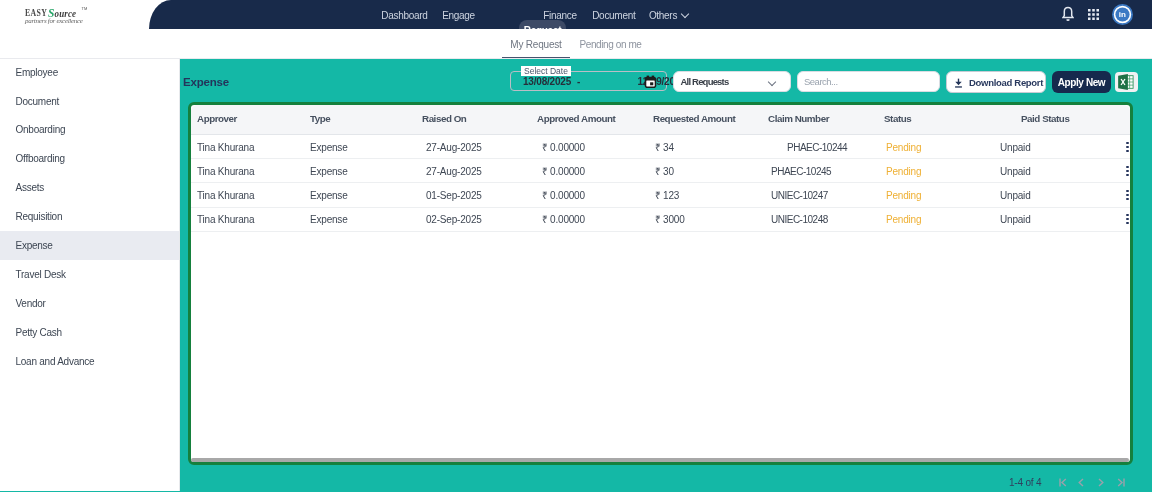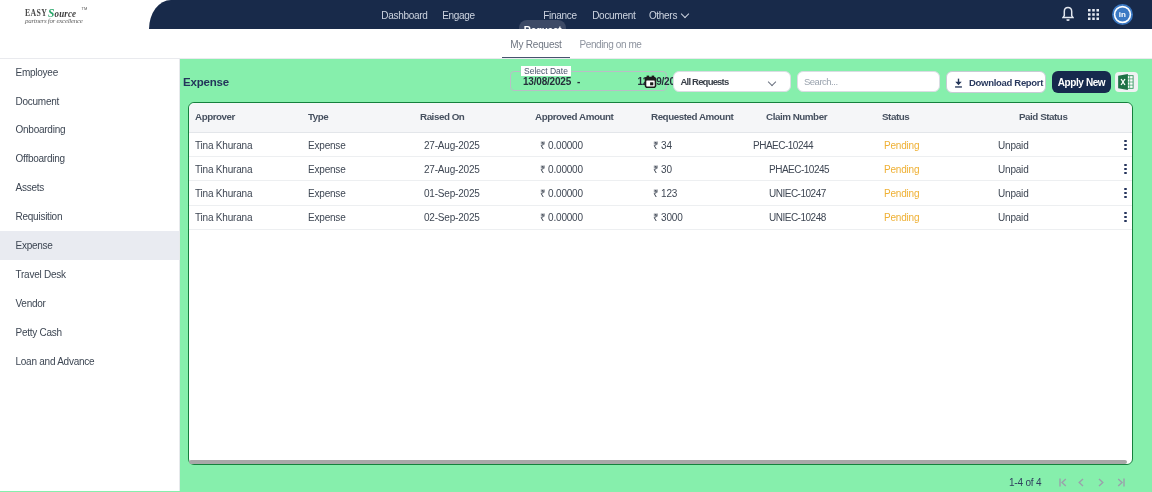--- a/index.html
+++ b/index.html
@@ -1,17 +1,17 @@
 <!DOCTYPE html>
 <html><head>
 <meta charset="utf-8">
 <style>
 * { margin:0; padding:0; box-sizing:border-box; }
 html,body { width:1152px; height:492px; background:#fff; font-family:"Liberation Sans",sans-serif; overflow:hidden; }
-#page { position:relative; width:1152px; height:492px; background:#86efac; }
+#page { position:relative; width:1152px; height:492px; background:#14b8a6; }
 
 
 #hdr { position:absolute; left:0; top:0; width:1152px; height:29px; background:#fff; }
 #navy { position:absolute; left:149px; top:0; right:0; height:29px; background:#182a4a; border-top-left-radius:22px 29px; }
 .navitem { position:absolute; top:50%; transform:translate(-50%,-50%); color:#cdd4e0; font-size:10px; letter-spacing:-0.3px; white-space:nowrap;text-align:center; }
 #reqbox { position:absolute; left:485px; top:20px; width:47px; height:20px; background:#3d4a66; border-radius:8px;margin-left:34px; }
 #reqbox span { position:absolute; left:50%; top:50%; transform:translate(-50%,-50%); color:#fff; font-weight:bold; font-size:10px; letter-spacing:-0.3px; }
 .chev { position:absolute; width:6px; height:6px; border-right:1.3px solid #cdd4e0; border-bottom:1.3px solid #cdd4e0; transform:rotate(45deg); }
 
 
@@ -47,21 +47,21 @@
 #selchev { position:absolute; left:95px; top:7px; width:6px; height:6px; border-right:1.4px solid #6b7280; border-bottom:1.4px solid #6b7280; transform:rotate(45deg); }
 #search { position:absolute; left:797px; top:71px; width:143px; height:20.5px; border:1px solid #d9dde3; border-radius:6px; background:#fff; }
 #search span { position:absolute; left:6px; top:50%; transform:translateY(-50%); font-size:9.5px; letter-spacing:-0.5px; color:#9aa3ae; }
 #dlbtn { position:absolute; left:946px; top:71px; width:100px; height:21.5px; border:1px solid #c6ccd4; border-radius:6px; background:#fff; }
 #dlbtn span { position:absolute; left:22px; top:50%; transform:translateY(-50%); font-size:9.5px; font-weight:bold; letter-spacing:-0.3px; color:#2a3a5f; white-space:nowrap; }
 #applybtn { position:absolute; left:1052px; top:71px; width:59px; height:21.5px; border-radius:6px; background:#16294d; }
 #applybtn span { position:absolute; left:50%; top:50%; transform:translate(-50%,-50%); font-size:10px; font-weight:bold; letter-spacing:-0.4px; color:#fff; white-space:nowrap; }
 #xlbox { position:absolute; left:1115px; top:71.5px; width:23px; height:20px; background:#f0f1f3; border-radius:4px; }
 
 
-#tbl { position:absolute; left:188px; top:102px; width:945px; height:363px; border:1px solid #15803d; border-radius:6px; background:#fff; }
+#tbl { position:absolute; left:188px; top:102px; width:945px; height:363px; border:3px solid #15803d; border-radius:6px; background:#fff; }
 #thead { position:absolute; left:0; top:0; width:100%; height:30px; background:#f5f6f8; border-bottom:1px solid #e3e6ea; border-radius:6px 6px 0 0; }
 .th { position:absolute; top:13.2px; transform:translateY(-50%); font-size:9.8px; font-weight:bold; letter-spacing:-0.45px; color:#475160; white-space:nowrap; }
 .td { position:absolute; transform:translateY(-50%); font-size:10px; letter-spacing:-0.2px; color:#3f4754; white-space:nowrap; }
 .rowsep { position:absolute; left:0; width:100%; height:1px; background:#edeff1; }
 .dots { position:absolute; left:935px; width:2.6px; }
 .dots i { display:block; width:2.6px; height:2.6px; border-radius:50%; background:#26355c; margin-bottom:1.6px; }
 .pend { color:#efb034; }
 .claim { letter-spacing:-0.5px !important; }
 #hscroll { position:absolute; left:0px; bottom:0.5px; width:938px; height:3.4px; background:#a8a8a8; border-radius:2px; }
 
@@ -186,21 +186,21 @@
       <span class="th" style="left:577px;">Claim Number</span>
       <span class="th" style="left:693px;">Status</span>
       <span class="th" style="left:830px;">Paid Status</span>
     </div>
 
     <span class="td" style="left:6px;   top:42px;">Tina Khurana</span>
     <span class="td" style="left:119px; top:42px;">Expense</span>
     <span class="td" style="left:235px; top:42px;">27-Aug-2025</span>
     <span class="td" style="left:351px; top:42px;">₹ 0.00000</span>
     <span class="td" style="left:464px; top:42px;">₹ 34</span>
-    <span class="td claim" style="left:564px; top:42px;text-align:center;">PHAEC-10244</span>
+    <span class="td claim" style="left:596px; top:42px;text-align:center;">PHAEC-10244</span>
     <span class="td pend" style="left:695px; top:42px;">Pending</span>
     <span class="td" style="left:809px; top:42px;">Unpaid</span>
     <div class="dots" style="top:36.5px;">
         <i></i>
         <i></i>
         <i></i>
       </div>
 
     <span class="td" style="left:6px;   top:66px;">Tina Khurana</span>
     <span class="td" style="left:119px; top:66px;">Expense</span>

